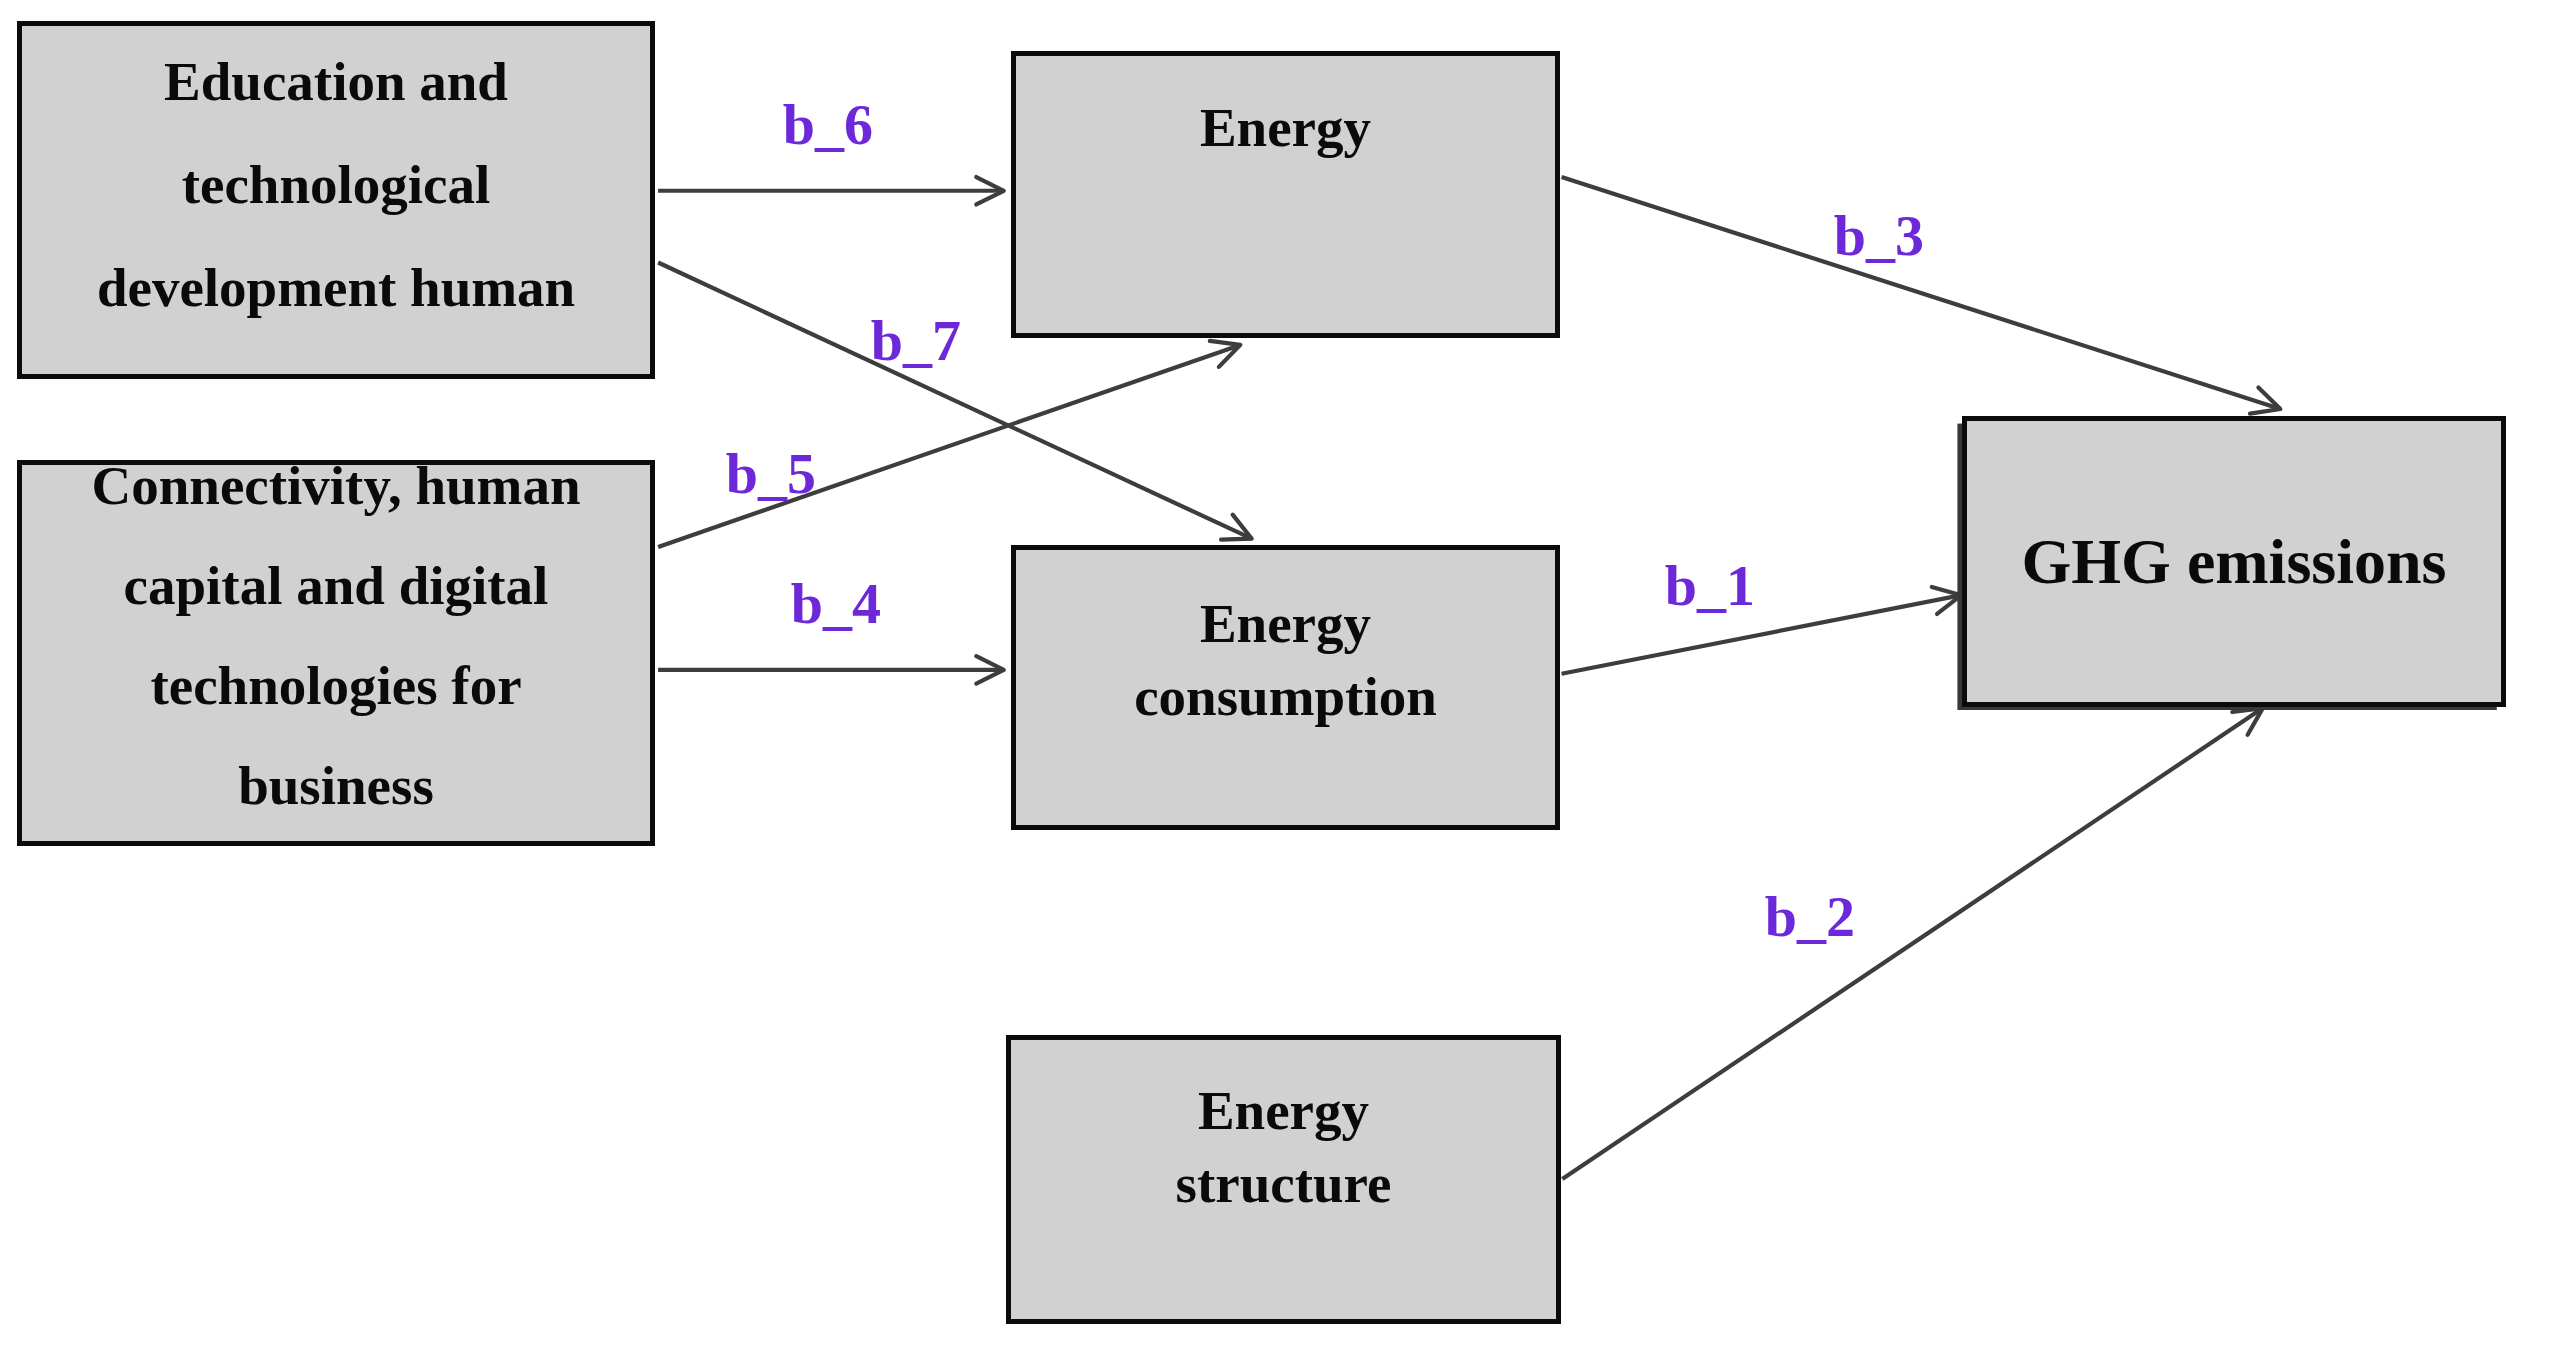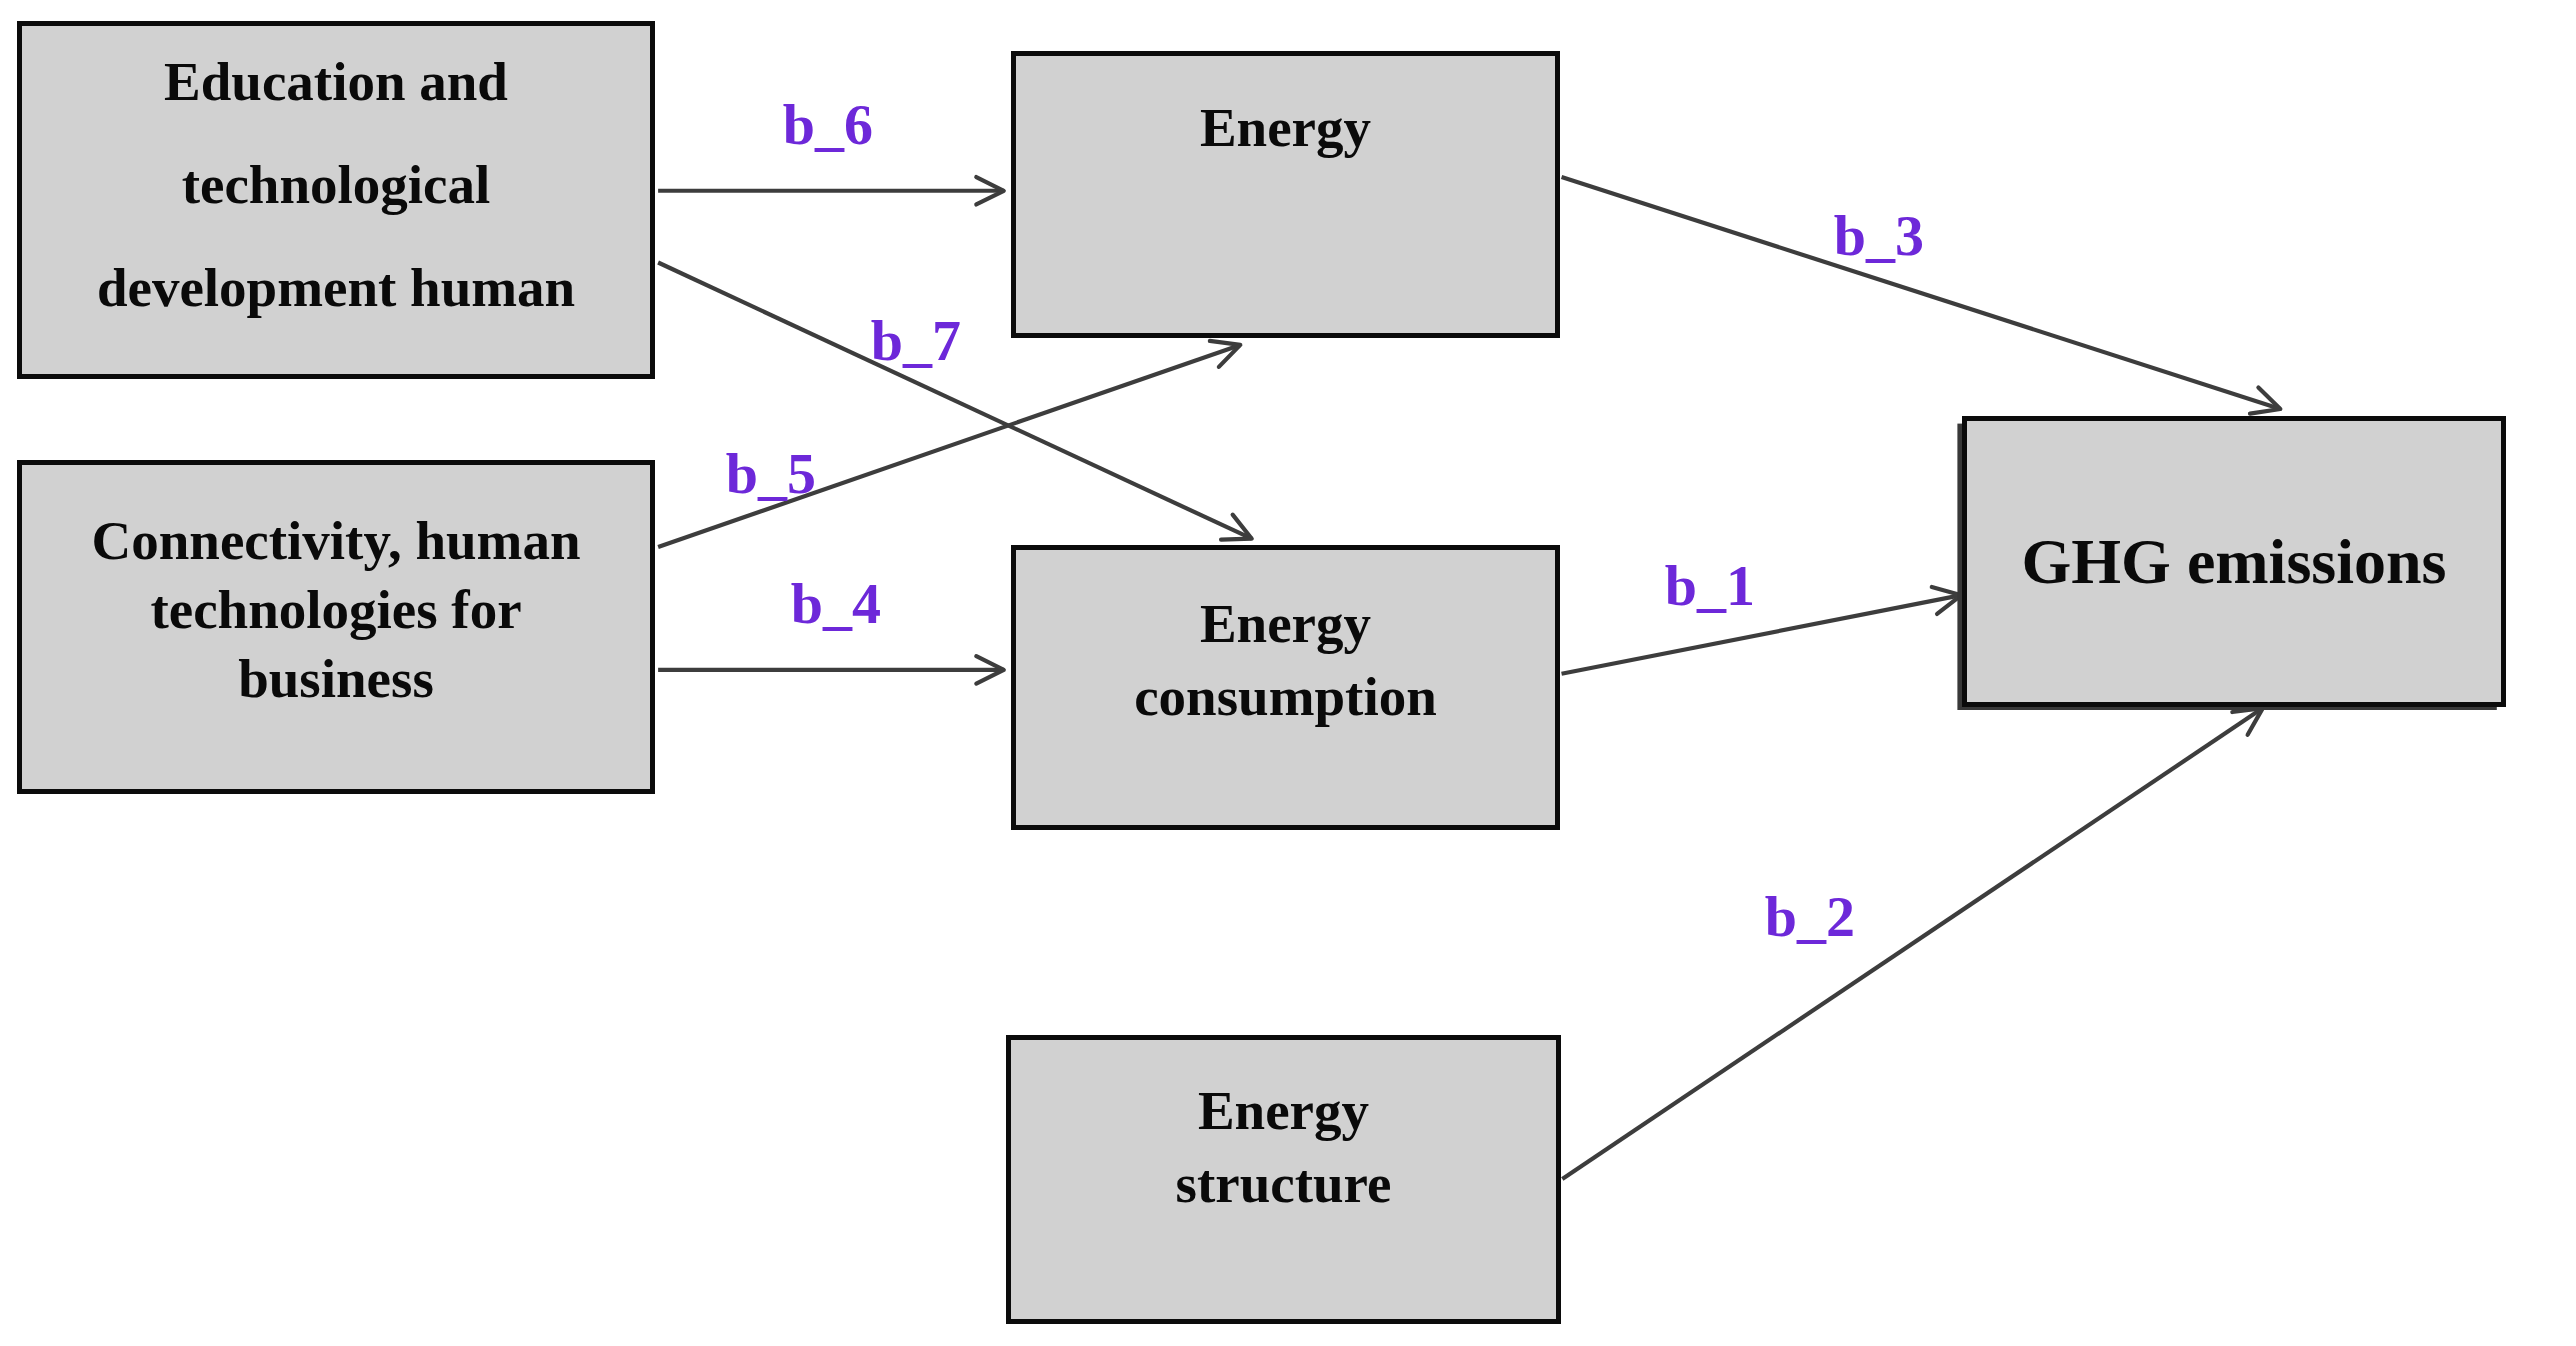--- a/index.html
+++ b/index.html
@@ -35,22 +35,22 @@
     align-items: center;
     justify-content: center;
   }
   .node .line { display: block; white-space: nowrap; }
 
   #node-education {
     left: 17px; top: 21.4px; width: 638px; height: 358px;
     font-size: 55px; line-height: 103px; padding-bottom: 32px; text-align: center;
   }
   #node-connectivity {
-    left: 17px; top: 460px; width: 638px; height: 334px;
-    font-size: 55px; line-height: 69px; padding-bottom: 35px;
+    left: 17px; top: 460px; width: 638px; height: 386px;
+    font-size: 55px; line-height: 69px; padding-bottom: 35px; gap: 31px;
   }
   #node-energy-intensity {
     left: 1011px; top: 51px; width: 549px; height: 287px;
     font-size: 55px; line-height: 73px;
     justify-content: flex-start; padding-top: 35px;
   }
   #node-energy-consumption {
     left: 1011px; top: 545px; width: 549px; height: 285px;
     font-size: 55px; line-height: 73px;
     justify-content: flex-start; padding-top: 37px;
@@ -103,20 +103,21 @@
   </svg>
 
   <div class="node" id="node-education">
     <span class="line">Education and</span>
     <span class="line">technological</span>
     <span class="line">development human</span>
   </div>
 
   <div class="node" id="node-connectivity">
     <span class="line">Connectivity, human</span>
+    <span class="line">capital and digital</span>
     <span class="line">technologies for</span>
     <span class="line">business</span>
   </div>
 
   <div class="node" id="node-energy-intensity">
     <span class="line">Energy</span>
   </div>
 
   <div class="node" id="node-energy-consumption">
     <span class="line">Energy</span>

